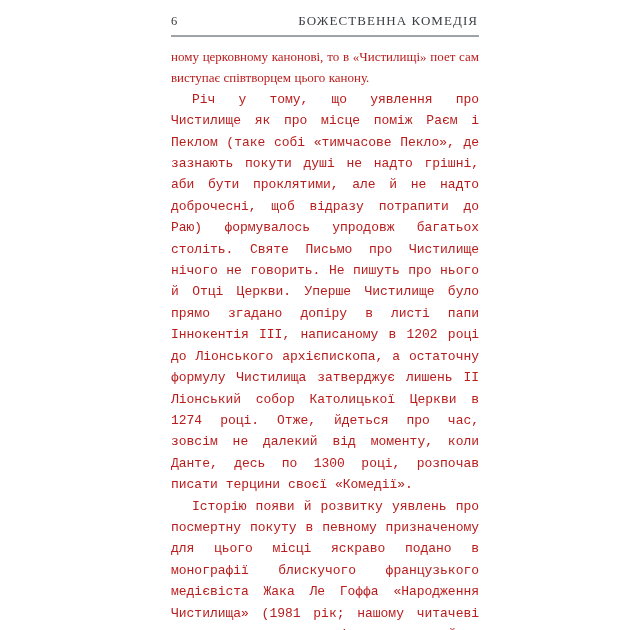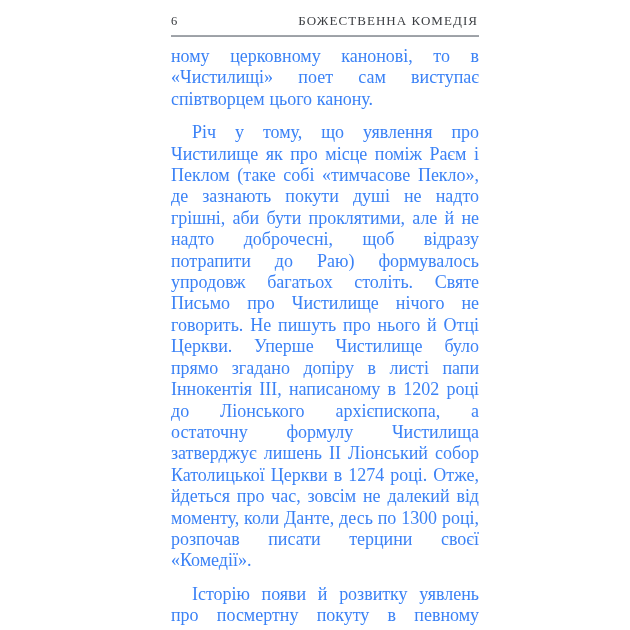--- a/index.html
+++ b/index.html
@@ -55,31 +55,32 @@
 
   
   #text-block {
     position: absolute;
     left: 171px;
     top: 46px;
     width: 308px;
   }
   .para {
     margin: 0;
-    font-size: 18px;
+    font-size: 13px;
     line-height: 21.4px;
     text-align: justify;
     text-justify: inter-word;
     hyphens: manual;
     letter-spacing: -0.02px;
     word-spacing: 0.2px;
-    color: #3b82f6;
+    color: #b91c1c;
   }
   .para + .para {
-    margin-top: 12px;
+    margin-top: 0;
+    font-family: Liberation Mono, monospace;
   }
   .indent {
     text-indent: 21px;
   }
   
   #text-block, #header-area {
     -webkit-font-smoothing: antialiased;
   }
 </style>
 </head>

